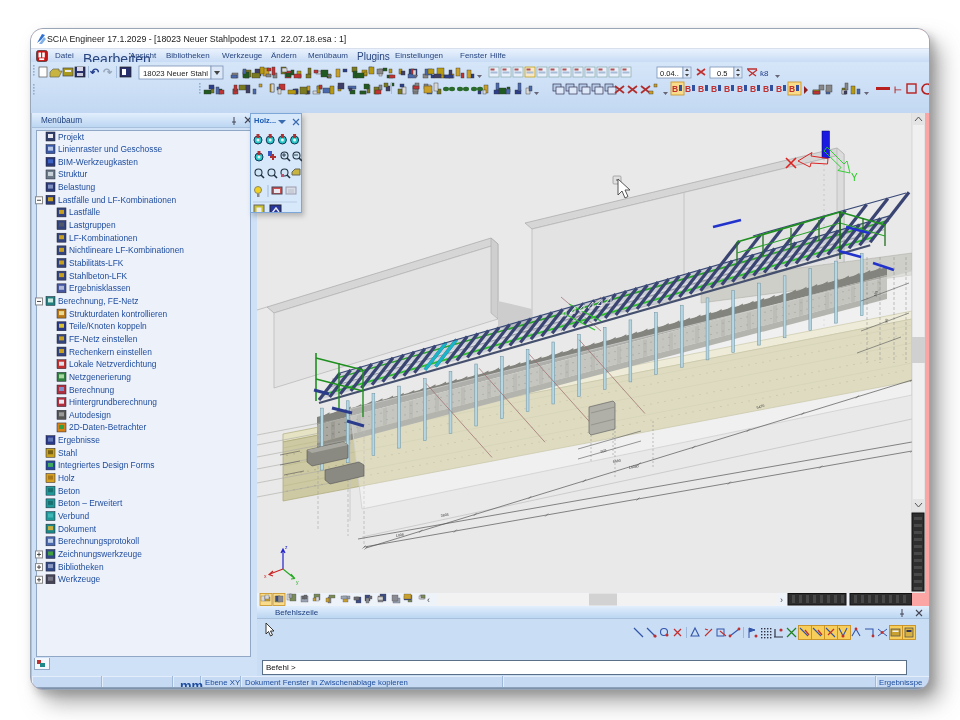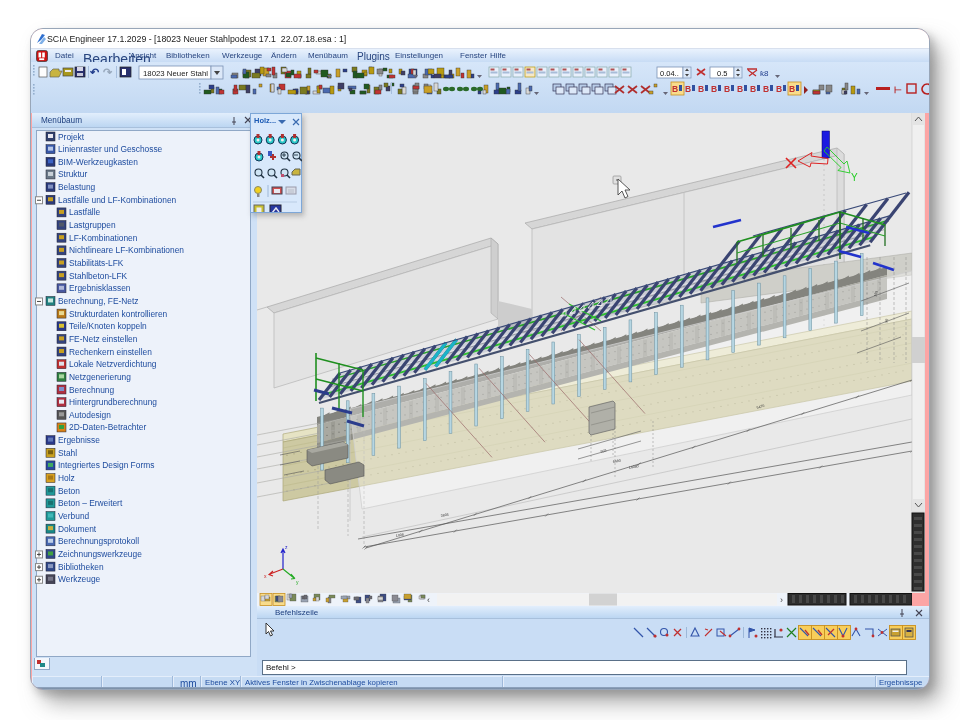--- a/index.html
+++ b/index.html
@@ -1368,23 +1368,23 @@
     <div style="position:absolute;left:231px;top:631px;width:645px;height:15px;background:#fff;border:1px solid #5a7088;"></div>
     <div style="position:absolute;left:235px;top:634px;font-size:8px;color:#111;font-weight:normal;white-space:nowrap;">Befehl &gt;</div>
     <div style="position:absolute;left:1px;top:647px;width:898px;height:11px;background:#c6dbf3;border-top:1px solid #a0badc;"></div>
     <div style="position:absolute;left:1px;top:647px;width:70px;height:11px;border-right:1px solid #9fb9da;box-shadow:inset 1px 1px 0 #e4eefb;"></div>
     <div style="position:absolute;left:71px;top:647px;width:71px;height:11px;border-right:1px solid #9fb9da;box-shadow:inset 1px 1px 0 #e4eefb;"></div>
     <div style="position:absolute;left:142px;top:647px;width:28px;height:11px;border-right:1px solid #9fb9da;box-shadow:inset 1px 1px 0 #e4eefb;"></div>
     <div style="position:absolute;left:170px;top:647px;width:40px;height:11px;border-right:1px solid #9fb9da;box-shadow:inset 1px 1px 0 #e4eefb;"></div>
     <div style="position:absolute;left:210px;top:647px;width:262px;height:11px;border-right:1px solid #9fb9da;box-shadow:inset 1px 1px 0 #e4eefb;"></div>
     <div style="position:absolute;left:472px;top:647px;width:373px;height:11px;border-right:1px solid #9fb9da;box-shadow:inset 1px 1px 0 #e4eefb;"></div>
     <div style="position:absolute;left:845px;top:647px;width:54px;height:11px;border-right:1px solid #9fb9da;box-shadow:inset 1px 1px 0 #e4eefb;"></div>
-    <div style="position:absolute;left:149px;top:649px;font-size:10px;color:#1d4b9e;font-weight:normal;white-space:nowrap;">mm</div>
+    <div style="position:absolute;left:149px;top:649px;font-size:13px;color:#1d4b9e;font-weight:bold;white-space:nowrap;">mm</div>
     <div style="position:absolute;left:174px;top:649px;font-size:7.8px;color:#1d4b9e;font-weight:normal;white-space:nowrap;">Ebene XY</div>
-    <div style="position:absolute;left:214px;top:649px;font-size:7.8px;color:#1d4b9e;font-weight:normal;white-space:nowrap;">Aktives Fenster in Zwischenablage kopieren</div>
+    <div style="position:absolute;left:214px;top:649px;font-size:7.8px;color:#1d4b9e;font-weight:normal;white-space:nowrap;">Dokument Fenster in Zwischenablage kopieren</div>
     <div style="position:absolute;left:848px;top:649px;font-size:7.8px;color:#1d4b9e;font-weight:normal;white-space:nowrap;">Ergebnisspe</div>
     <div style="position:absolute;left:1px;top:658px;width:898px;height:4px;background:linear-gradient(#93a8c2,#5a6c80);"></div>
     <div style="position:absolute;left:219px;top:84px;width:52px;height:100px;background:#d8e8fb;border:1px solid #7da7d8;box-shadow:2px 3px 5px rgba(80,80,80,.35);"></div>
     <div style="position:absolute;left:223px;top:87px;font-size:7.5px;color:#1c5bb5;font-weight:bold;white-space:nowrap;">Holz...</div>
     <svg style="position:absolute;left:246px;top:89px" width="24" height="8" viewBox="0 0 24 8">
       <path d="M1 2 l8 0 -4 4 z" fill="#3a6ab0"></path>
       <path d="M16 1 l6 6 m0 -6 l-6 6" stroke="#3a6ab0" stroke-width="1.2"></path>
     </svg>
     <svg style="position:absolute;left:219px;top:103px" width="52" height="80" viewBox="0 0 52 80">
       <circle cx="8.0" cy="8" r="4" fill="#28c8c8" stroke="#113355"></circle>

